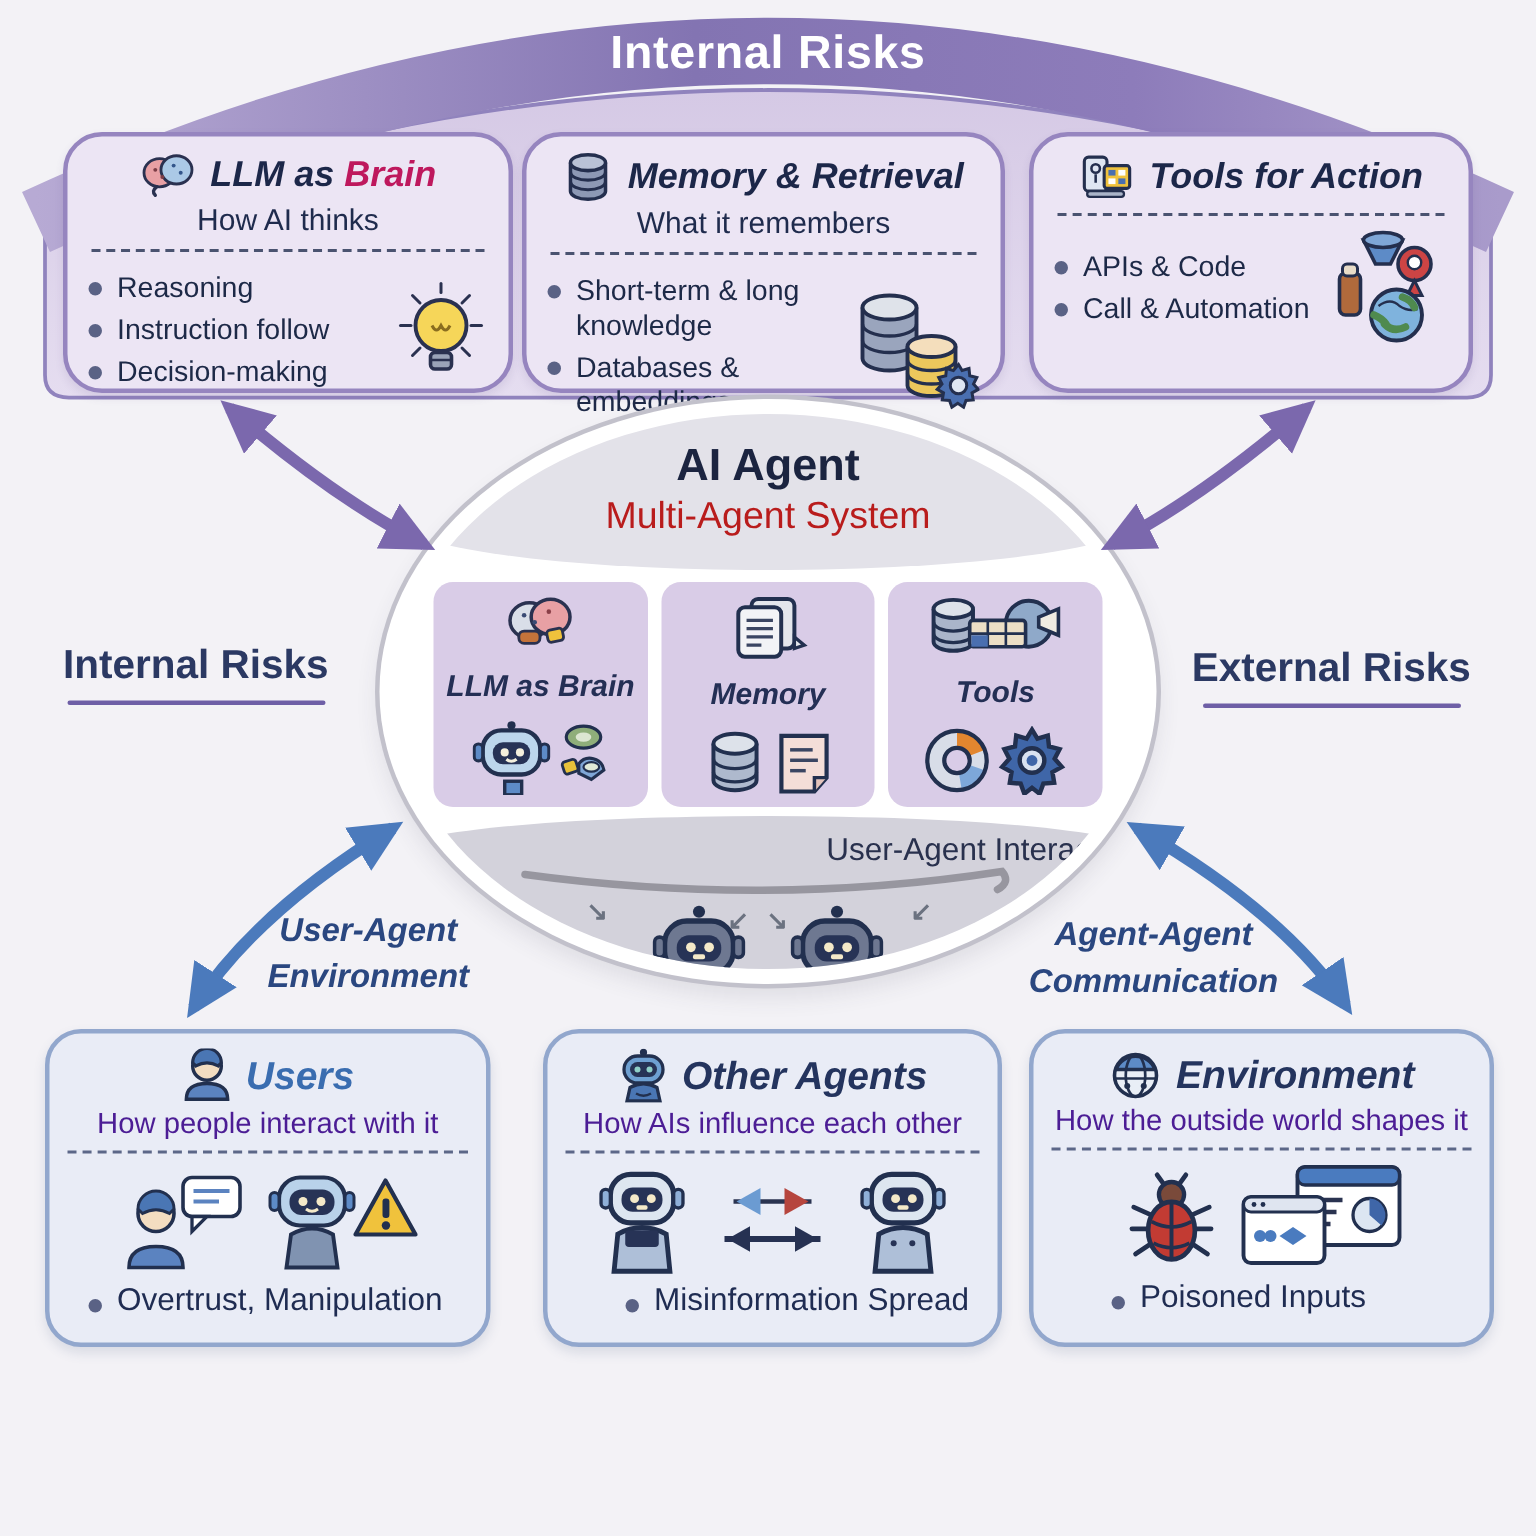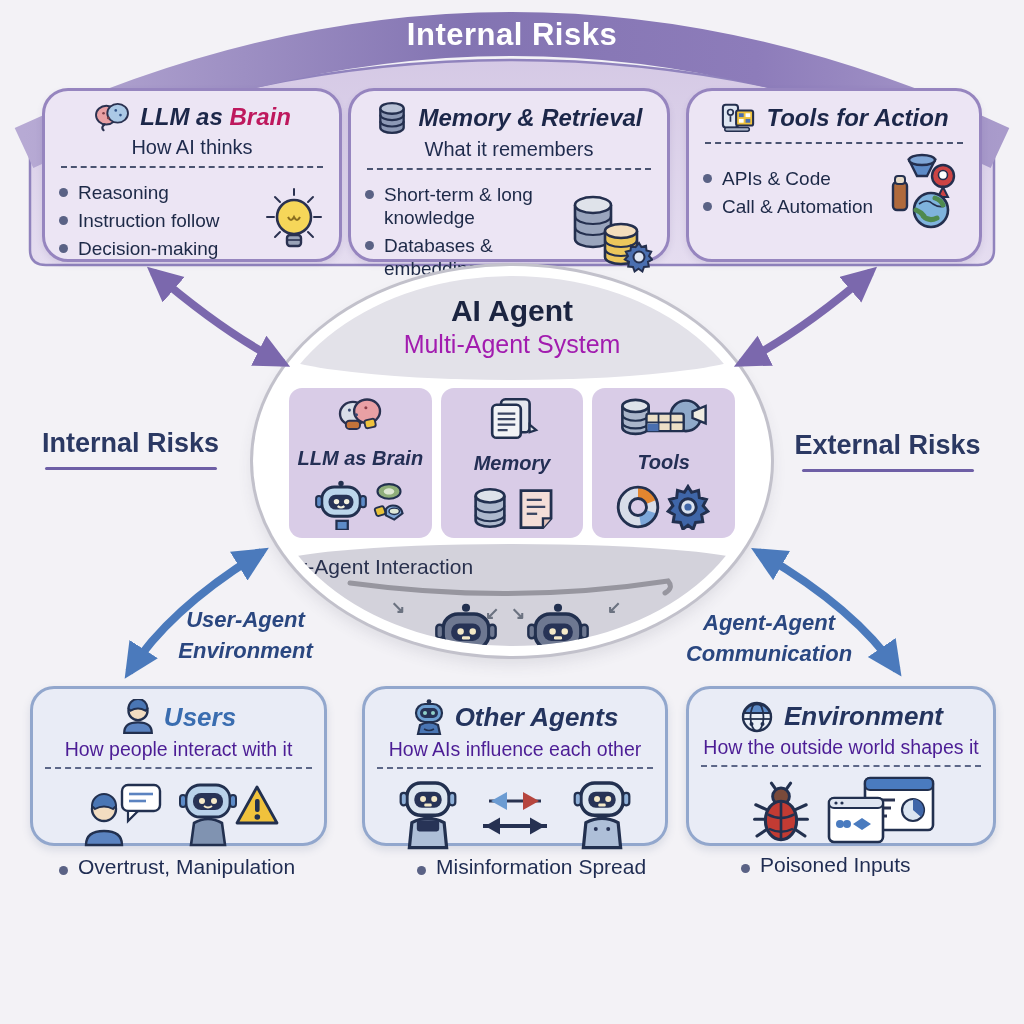--- a/index.html
+++ b/index.html
@@ -34,39 +34,39 @@
   .side-label .u{height:3px;background:#6e5fa6;width:172px;margin:8px auto 0 auto;border-radius:2px;}
 
   
   .circle{position:absolute;left:253px;top:266px;width:518px;height:390px;border-radius:50%;
     background:#ffffff;box-shadow:0 0 0 3px #c2c1cb,0 8px 16px rgba(60,60,80,.12);overflow:hidden;}
   .circle-inner{position:absolute;left:10px;top:10px;right:10px;bottom:10px;border-radius:50%;
     background:#ffffff;overflow:hidden;}
   .seg-top{position:absolute;left:0;top:0;right:0;height:104px;background:#e3e2e9;
     border-radius:0 0 50% 50% / 0 0 34px 34px;text-align:center;}
   .c-title{font-size:30px;font-weight:700;color:#1b2440;margin-top:18px;}
-  .c-sub{font-size:25px;color:#a21caf;margin-top:2px;}
+  .c-sub{font-size:25px;color:#b91c1c;margin-top:2px;}
   .panels{position:absolute;left:26px;right:26px;top:112px;height:150px;display:flex;gap:9px;}
   .panel{flex:1;background:#d9cce7;border-radius:13px;display:flex;flex-direction:column;
     align-items:center;justify-content:space-between;padding:8px 4px;}
   .panel-label{font-size:20px;font-weight:700;font-style:italic;color:#242f55;white-space:nowrap;}
   .icon-row{display:flex;align-items:center;gap:5px;}
   .seg-bot{position:absolute;left:0;right:0;top:268px;bottom:0;background:#d3d2db;
-    border-radius:50% 50% 0 0 / 24px 24px 0 0;text-align:left;}
+    border-radius:50% 50% 0 0 / 24px 24px 0 0;text-align:right;}
   .c-footer{font-size:21px;color:#29314e;margin-top:11px;}
   .robots-wrap{position:relative;margin-top:2px;height:90px;}
   .robots{display:flex;justify-content:center;gap:30px;}
   .mini-arrow{position:absolute;font-size:17px;font-weight:700;color:#6b7280;}
 
   
   .flow-label{position:absolute;text-align:center;font-size:22px;font-weight:700;font-style:italic;
     color:#2a4780;line-height:31px;}
 
   
-  .bcard{position:absolute;top:686px;height:160px;background:#e9ecf6;border:3px solid #92a7cd;
+  .bcard{position:absolute;top:686px;height:212px;background:#e9ecf6;border:3px solid #92a7cd;
     border-radius:24px;padding:10px 12px;box-shadow:0 4px 8px rgba(70,90,130,.15);}
   .bcard-head{display:flex;align-items:center;justify-content:center;gap:9px;}
   .bcard-title{font-size:26px;font-weight:700;font-style:italic;color:#24345e;white-space:nowrap;}
   .bcard-title.blue{color:#3a6db0;}
   .bcard-sub{text-align:center;font-size:19.5px;color:#4c1d95;margin-top:3px;white-space:nowrap;}
   .bcard-div{border-top:2px dashed #5c6788;margin:6px 0 8px 0;}
   .cluster{display:flex;align-items:center;justify-content:center;gap:10px;height:74px;}
   .bullet-line{display:flex;align-items:center;gap:10px;font-size:21px;color:#1f2c52;margin-top:4px;justify-content:flex-start;padding-left:14px;}
 
   .overlay{position:absolute;left:0;top:0;pointer-events:none;}

